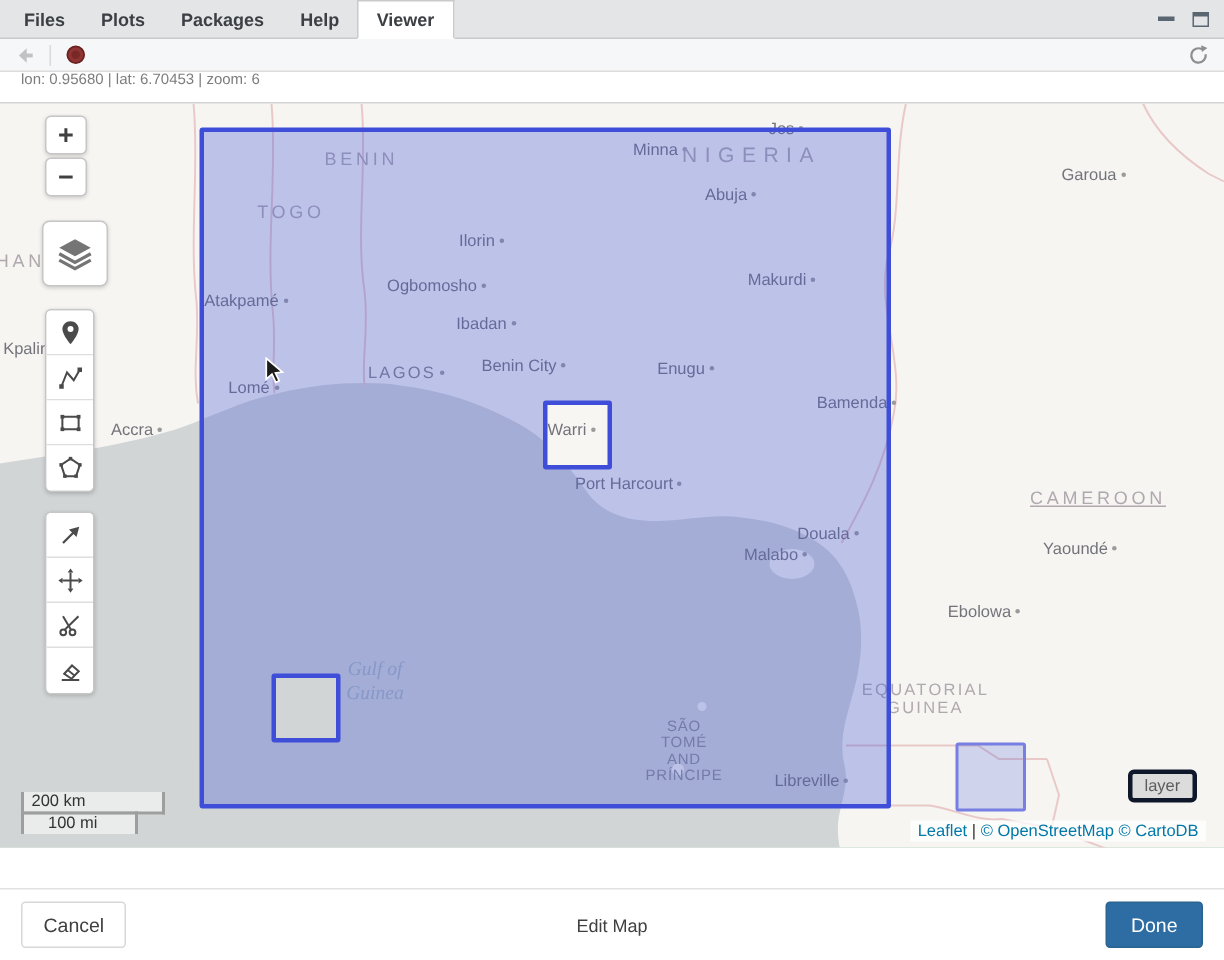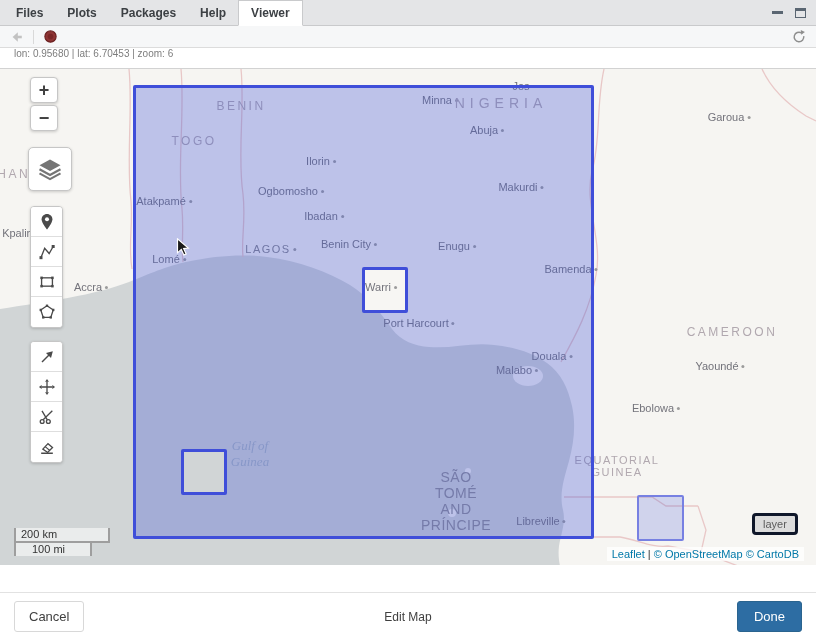--- a/index.html
+++ b/index.html
@@ -28,21 +28,21 @@
   .map svg.basemap { position:absolute; left:0; top:0; z-index:0; }
 
   .map-label { position:absolute; transform:translate(-50%,-50%); z-index:1; pointer-events:none; white-space:pre-line; text-align:center; }
   .map-label.above { z-index:3; }
   .map-label.city { font-size:11px; color:#73737b; white-space:nowrap; }
   .map-label.city-caps { font-size:11px; letter-spacing:1.5px; color:#83838b; white-space:nowrap; }
   .map-label.country { font-size:12px; letter-spacing:2.5px; color:#b1a8af; white-space:nowrap; }
   .map-label.country-lg { font-size:14px; letter-spacing:5px; color:#b1a8af; white-space:nowrap; }
   .map-label.country-sm { font-size:11px; letter-spacing:1.5px; color:#b1a8af; }
   .map-label.water { font-family:"Liberation Serif",serif; font-style:italic; font-size:13px; color:#a6b5c0; }
-  .map-label.island { font-size:14px; letter-spacing:0.5px; color:#8b8b93; }
+  .map-label.island { font-size:10px; letter-spacing:0.5px; color:#8b8b93; }
   .city-dot { display:inline-block; width:3px; height:3px; border-radius:50%; background:#9b9b9b; margin-left:3px; vertical-align:2px; }
 
   .map-shape { position:absolute; z-index:2; border-radius:2px; }
 
   
   .lf { position:absolute; z-index:5; }
   .lf-btn { background:#fff; border:1px solid #c6c6c6; display:flex; align-items:center; justify-content:center; cursor:pointer; }
   .zoom-ctl { left:30px; top:8px; display:flex; flex-direction:column; gap:2px; }
   .zoom-ctl .lf-btn { width:28px; height:26px; border-radius:4px; font-size:18px; font-weight:bold; color:#404040; box-shadow:0 1px 3px rgba(0,0,0,.18); }
   .layers-ctl { left:28px; top:78px; }
@@ -157,21 +157,21 @@
       <div class="map-label city" style="left: 324px; top: 147px;"><span>Ibadan</span><span class="city-dot"></span></div>
       <div class="map-label city" style="left: 22px; top: 164px;"><span>Kpalimé</span></div>
       <div class="map-label city" style="left: 349px; top: 175px;"><span>Benin City</span><span class="city-dot"></span></div>
       <div class="map-label city-caps" style="left: 271px; top: 180px;"><span>LAGOS</span><span class="city-dot"></span></div>
       <div class="map-label city" style="left: 457px; top: 177px;"><span>Enugu</span><span class="city-dot"></span></div>
       <div class="map-label city" style="left: 169px; top: 190px;"><span>Lomé</span><span class="city-dot"></span></div>
       <div class="map-label city" style="left: 571px; top: 200px;"><span>Bamenda</span><span class="city-dot"></span></div>
       <div class="map-label city" style="left: 91px; top: 218px;"><span>Accra</span><span class="city-dot"></span></div>
       <div class="map-label city above" style="left: 381px; top: 218px;"><span>Warri</span><span class="city-dot"></span></div>
       <div class="map-label city" style="left: 419px; top: 254px;"><span>Port Harcourt</span><span class="city-dot"></span></div>
-      <div class="map-label country" style="left: 732px; top: 263px;"><span>CAMEROON</span></div>
+      <div class="map-label country" style="left: 732px; top: 263px; text-decoration: underline;"><span>CAMEROON</span></div>
       <div class="map-label city" style="left: 552px; top: 287px;"><span>Douala</span><span class="city-dot"></span></div>
       <div class="map-label city" style="left: 720px; top: 297px;"><span>Yaoundé</span><span class="city-dot"></span></div>
       <div class="map-label city" style="left: 517px; top: 301px;"><span>Malabo</span><span class="city-dot"></span></div>
       <div class="map-label city" style="left: 656px; top: 339px;"><span>Ebolowa</span><span class="city-dot"></span></div>
       <div class="map-label water" style="left: 250px; top: 385px;"><span>Gulf of
 Guinea</span></div>
       <div class="map-label country-sm" style="left: 617px; top: 397px;"><span>EQUATORIAL
 GUINEA</span></div>
       <div class="map-label island" style="left: 456px; top: 432px;"><span>SÃO
 TOMÉ

